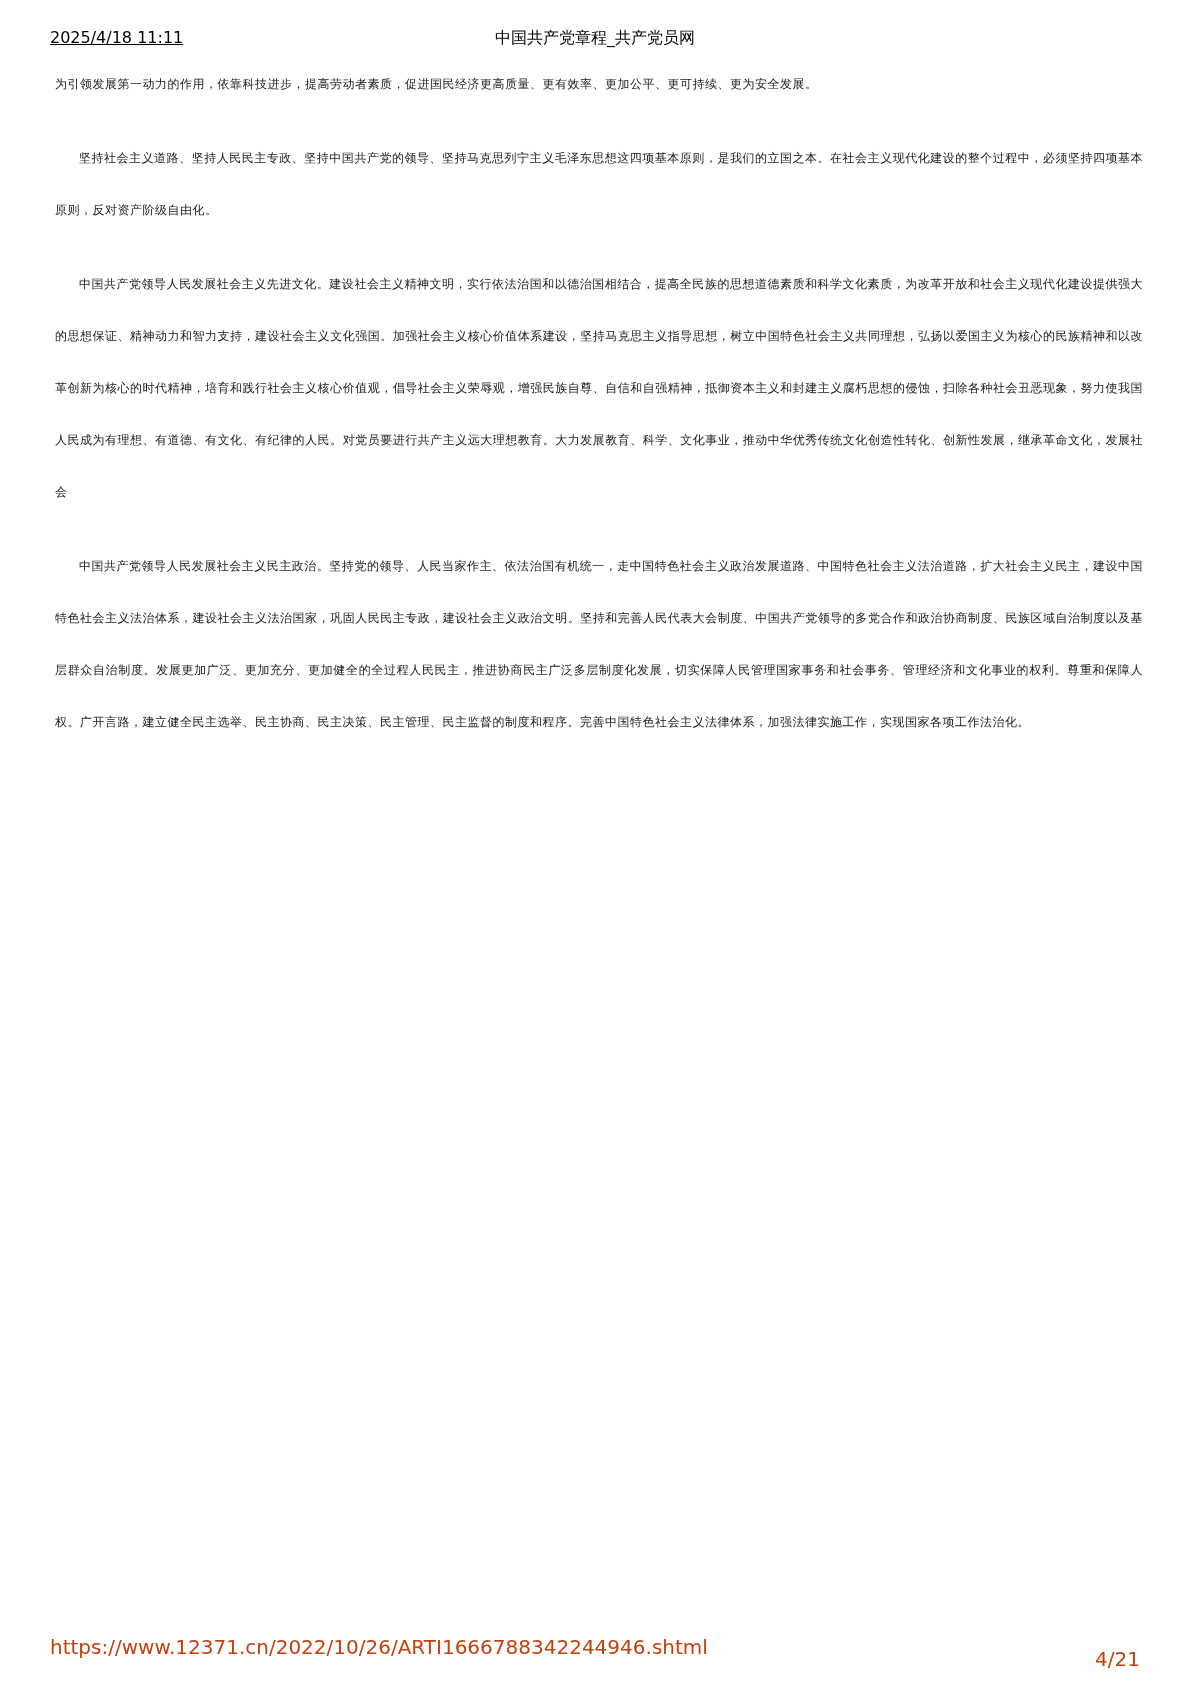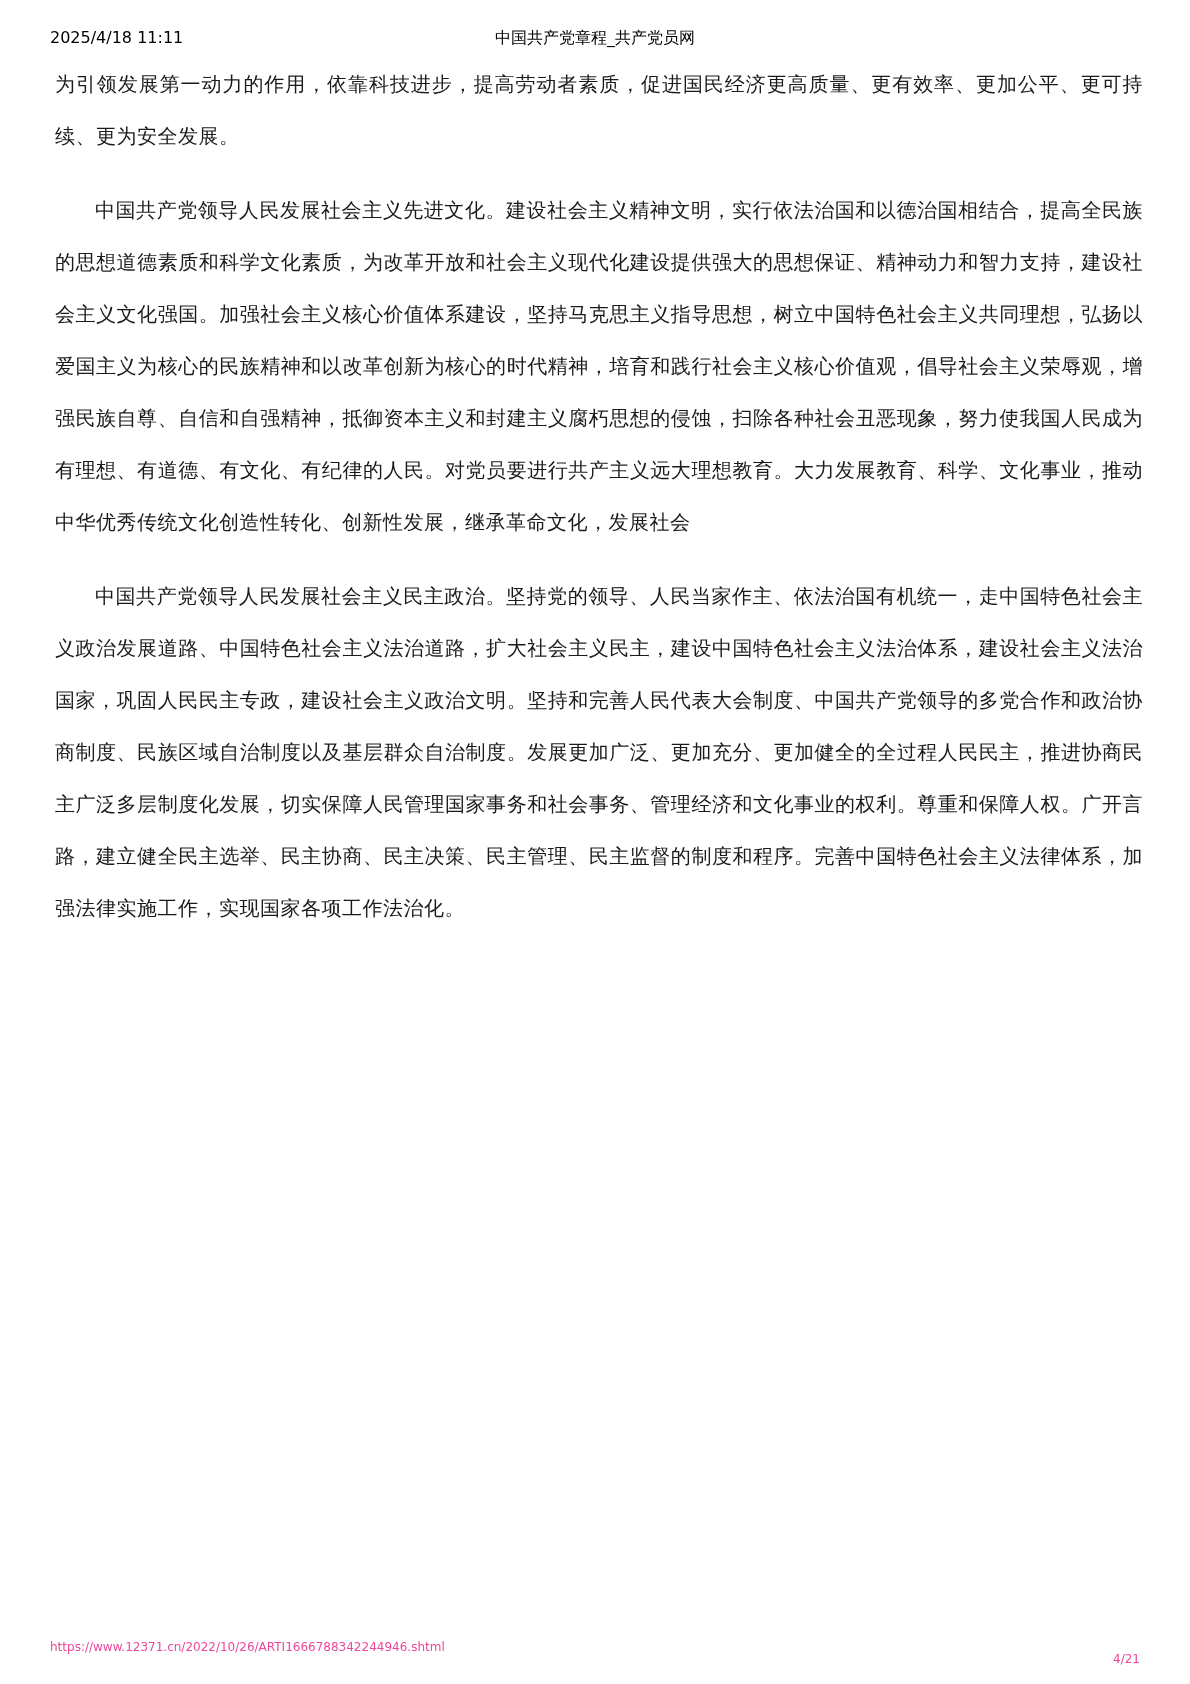--- a/index.html
+++ b/index.html
@@ -23,56 +23,57 @@
     height: 22px;
     font-size: 16px;
     line-height: 22px;
     color: #000000;
   }
   .print-header .datetime {
     position: absolute;
     left: 0;
     top: 0;
     white-space: nowrap;
+    text-decoration: underline;
   }
   .print-header .doc-title {
     position: absolute;
     left: 0;
     right: 0;
     top: 0;
     text-align: center;
     white-space: nowrap;
   }
   .content {
     position: absolute;
     top: 58px;
     left: 55px;
     width: 1088px;
-    font-size: 20px;
+    font-size: 12px;
     line-height: 52px;
     color: #1a1a1a;
     text-align: justify;
     letter-spacing: 0.5px;
   }
   .content p {
     margin: 0 0 22px 0;
     text-indent: 2em;
   }
   .content p.continuation {
     text-indent: 0;
   }
   .print-footer {
     position: absolute;
     bottom: 26px;
     left: 50px;
     right: 50px;
     height: 22px;
-    font-size: 12px;
+    font-size: 20px;
     line-height: 22px;
-    color: #ec4899;
+    color: #c2410c;
   }
   .print-footer .url {
     position: absolute;
     left: 0;
     top: 0;
     white-space: nowrap;
   }
   .print-footer .page-number {
     position: absolute;
     right: 0;
@@ -83,20 +84,21 @@
 </head>
 <body>
 
 <header class="print-header">
   <span class="datetime">2025/4/18 11:11</span>
   <span class="doc-title">中国共产党章程_共产党员网</span>
 </header>
 
 <main class="content">
   <p class="continuation">为引领发展第一动力的作用，依靠科技进步，提高劳动者素质，促进国民经济更高质量、更有效率、更加公平、更可持续、更为安全发展。</p>
+  <p>坚持社会主义道路、坚持人民民主专政、坚持中国共产党的领导、坚持马克思列宁主义毛泽东思想这四项基本原则，是我们的立国之本。在社会主义现代化建设的整个过程中，必须坚持四项基本原则，反对资产阶级自由化。</p>
   <p>中国共产党领导人民发展社会主义先进文化。建设社会主义精神文明，实行依法治国和以德治国相结合，提高全民族的思想道德素质和科学文化素质，为改革开放和社会主义现代化建设提供强大的思想保证、精神动力和智力支持，建设社会主义文化强国。加强社会主义核心价值体系建设，坚持马克思主义指导思想，树立中国特色社会主义共同理想，弘扬以爱国主义为核心的民族精神和以改革创新为核心的时代精神，培育和践行社会主义核心价值观，倡导社会主义荣辱观，增强民族自尊、自信和自强精神，抵御资本主义和封建主义腐朽思想的侵蚀，扫除各种社会丑恶现象，努力使我国人民成为有理想、有道德、有文化、有纪律的人民。对党员要进行共产主义远大理想教育。大力发展教育、科学、文化事业，推动中华优秀传统文化创造性转化、创新性发展，继承革命文化，发展社会</p>
   <p>中国共产党领导人民发展社会主义民主政治。坚持党的领导、人民当家作主、依法治国有机统一，走中国特色社会主义政治发展道路、中国特色社会主义法治道路，扩大社会主义民主，建设中国特色社会主义法治体系，建设社会主义法治国家，巩固人民民主专政，建设社会主义政治文明。坚持和完善人民代表大会制度、中国共产党领导的多党合作和政治协商制度、民族区域自治制度以及基层群众自治制度。发展更加广泛、更加充分、更加健全的全过程人民民主，推进协商民主广泛多层制度化发展，切实保障人民管理国家事务和社会事务、管理经济和文化事业的权利。尊重和保障人权。广开言路，建立健全民主选举、民主协商、民主决策、民主管理、民主监督的制度和程序。完善中国特色社会主义法律体系，加强法律实施工作，实现国家各项工作法治化。</p>
 </main>
 
 <footer class="print-footer">
   <span class="url">https://www.12371.cn/2022/10/26/ARTI1666788342244946.shtml</span>
   <span class="page-number">4/21</span>
 </footer>
 
 </body></html>

